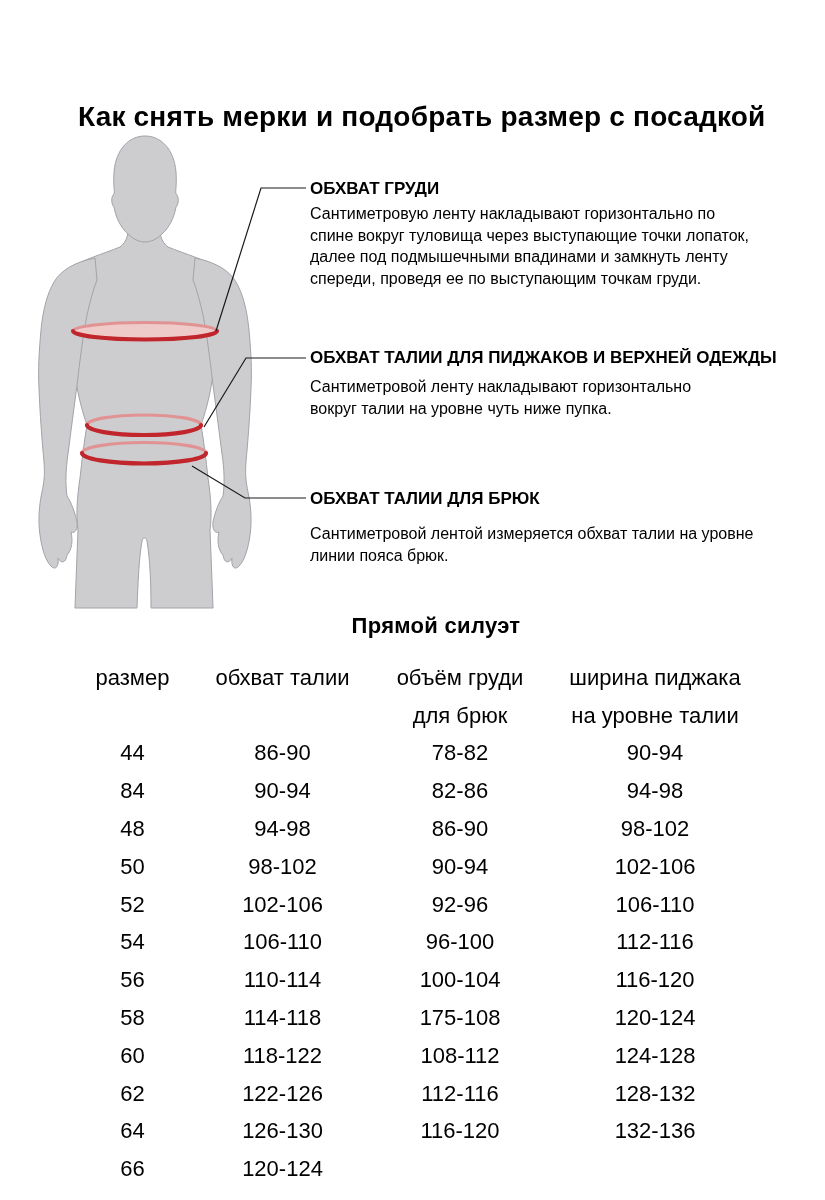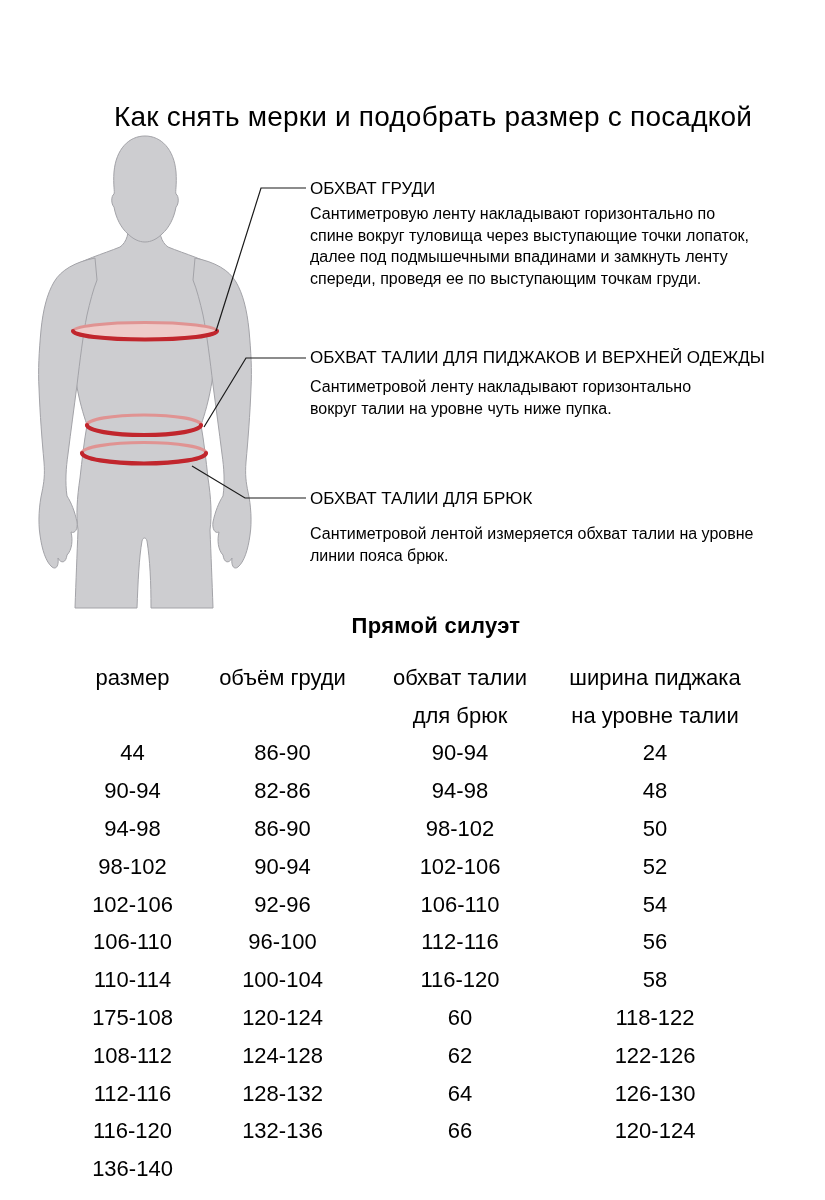--- a/index.html
+++ b/index.html
@@ -12,26 +12,26 @@
     --text:#000000;
   }
   html,body{margin:0;padding:0;}
   body{
     width:825px;height:1200px;position:relative;background:#ffffff;
     font-family:"Liberation Sans", sans-serif;color:var(--text);
     overflow:hidden;
   }
   .page-title{
     position:absolute;left:78px;top:82px;
-    font-size:28px;font-weight:400;white-space:nowrap;letter-spacing:0.2px;margin-left:36px;
+    font-size:28px;font-weight:700;white-space:nowrap;letter-spacing:0.2px;
   }
   .figure-wrap{position:absolute;left:25px;top:130px;width:240px;height:480px;}
   .callouts{position:absolute;left:0;top:0;width:825px;height:620px;pointer-events:none;}
   .m-heading{
-    position:absolute;left:310px;font-size:17px;font-weight:400;white-space:nowrap;
+    position:absolute;left:310px;font-size:17px;font-weight:700;white-space:nowrap;
   }
   .m-desc{
     position:absolute;left:310px;font-size:16px;line-height:21.5px;
     white-space:pre-line;
   }
   #mh-chest{top:179px;}
   #md-chest{top:203px;}
   #mh-jacket{top:348px;}
   #md-jacket{top:376px;}
   #mh-trousers{top:489px;}
@@ -174,31 +174,32 @@
 вокруг талии на уровне чуть ниже пупка.</div>
 
 <div class="m-heading" id="mh-trousers">ОБХВАТ ТАЛИИ ДЛЯ БРЮК</div>
 <div class="m-desc" id="md-trousers">Сантиметровой лентой измеряется обхват талии на уровне
 линии пояса брюк.</div>
 
 <div class="table-title">Прямой силуэт</div>
 
 <div class="size-grid" id="size-grid">
   <div class="cell">размер</div>
+  <div class="cell">обхват талии</div>
   <div class="cell">объём груди</div>
-  <div class="cell">обхват талии</div>
   <div class="cell">ширина пиджака</div>
   <div class="cell"></div>
   <div class="cell"></div>
   <div class="cell">для брюк</div>
   <div class="cell">на уровне талии</div>
 <div class="cell">44</div>
     <div class="cell">86-90</div>
+    <div class="cell">78-82</div>
     <div class="cell">90-94</div>
-    <div class="cell">24</div>
+    <div class="cell">84</div>
     <div class="cell">90-94</div>
     <div class="cell">82-86</div>
     <div class="cell">94-98</div>
     <div class="cell">48</div>
     <div class="cell">94-98</div>
     <div class="cell">86-90</div>
     <div class="cell">98-102</div>
     <div class="cell">50</div>
     <div class="cell">98-102</div>
     <div class="cell">90-94</div>
@@ -209,30 +210,30 @@
     <div class="cell">106-110</div>
     <div class="cell">54</div>
     <div class="cell">106-110</div>
     <div class="cell">96-100</div>
     <div class="cell">112-116</div>
     <div class="cell">56</div>
     <div class="cell">110-114</div>
     <div class="cell">100-104</div>
     <div class="cell">116-120</div>
     <div class="cell">58</div>
+    <div class="cell">114-118</div>
     <div class="cell">175-108</div>
     <div class="cell">120-124</div>
     <div class="cell">60</div>
     <div class="cell">118-122</div>
     <div class="cell">108-112</div>
     <div class="cell">124-128</div>
     <div class="cell">62</div>
     <div class="cell">122-126</div>
     <div class="cell">112-116</div>
     <div class="cell">128-132</div>
     <div class="cell">64</div>
     <div class="cell">126-130</div>
     <div class="cell">116-120</div>
     <div class="cell">132-136</div>
     <div class="cell">66</div>
     <div class="cell">120-124</div>
-    <div class="cell">136-140</div>
   </div>
 
 </body></html>

